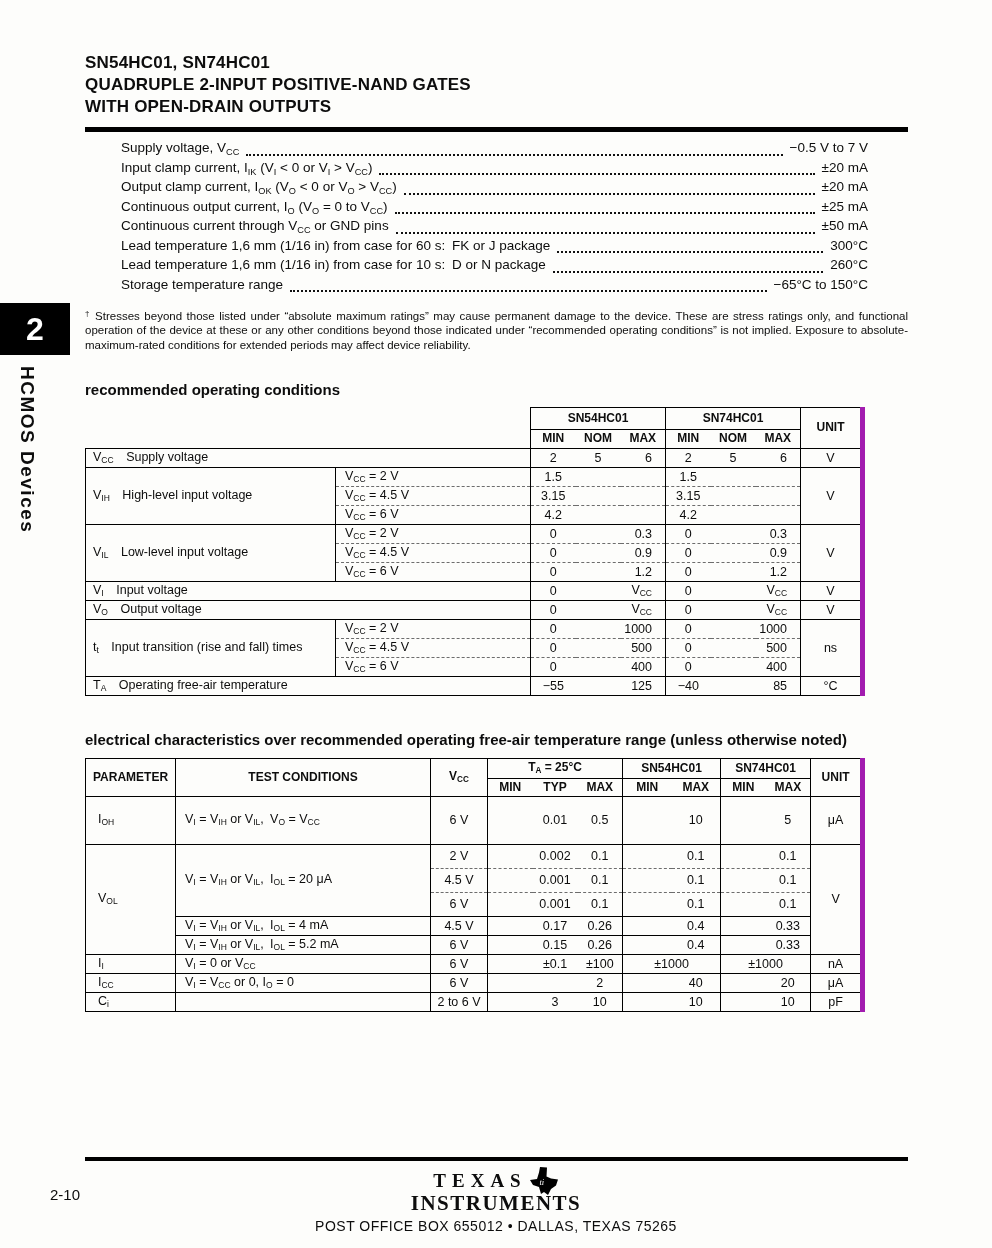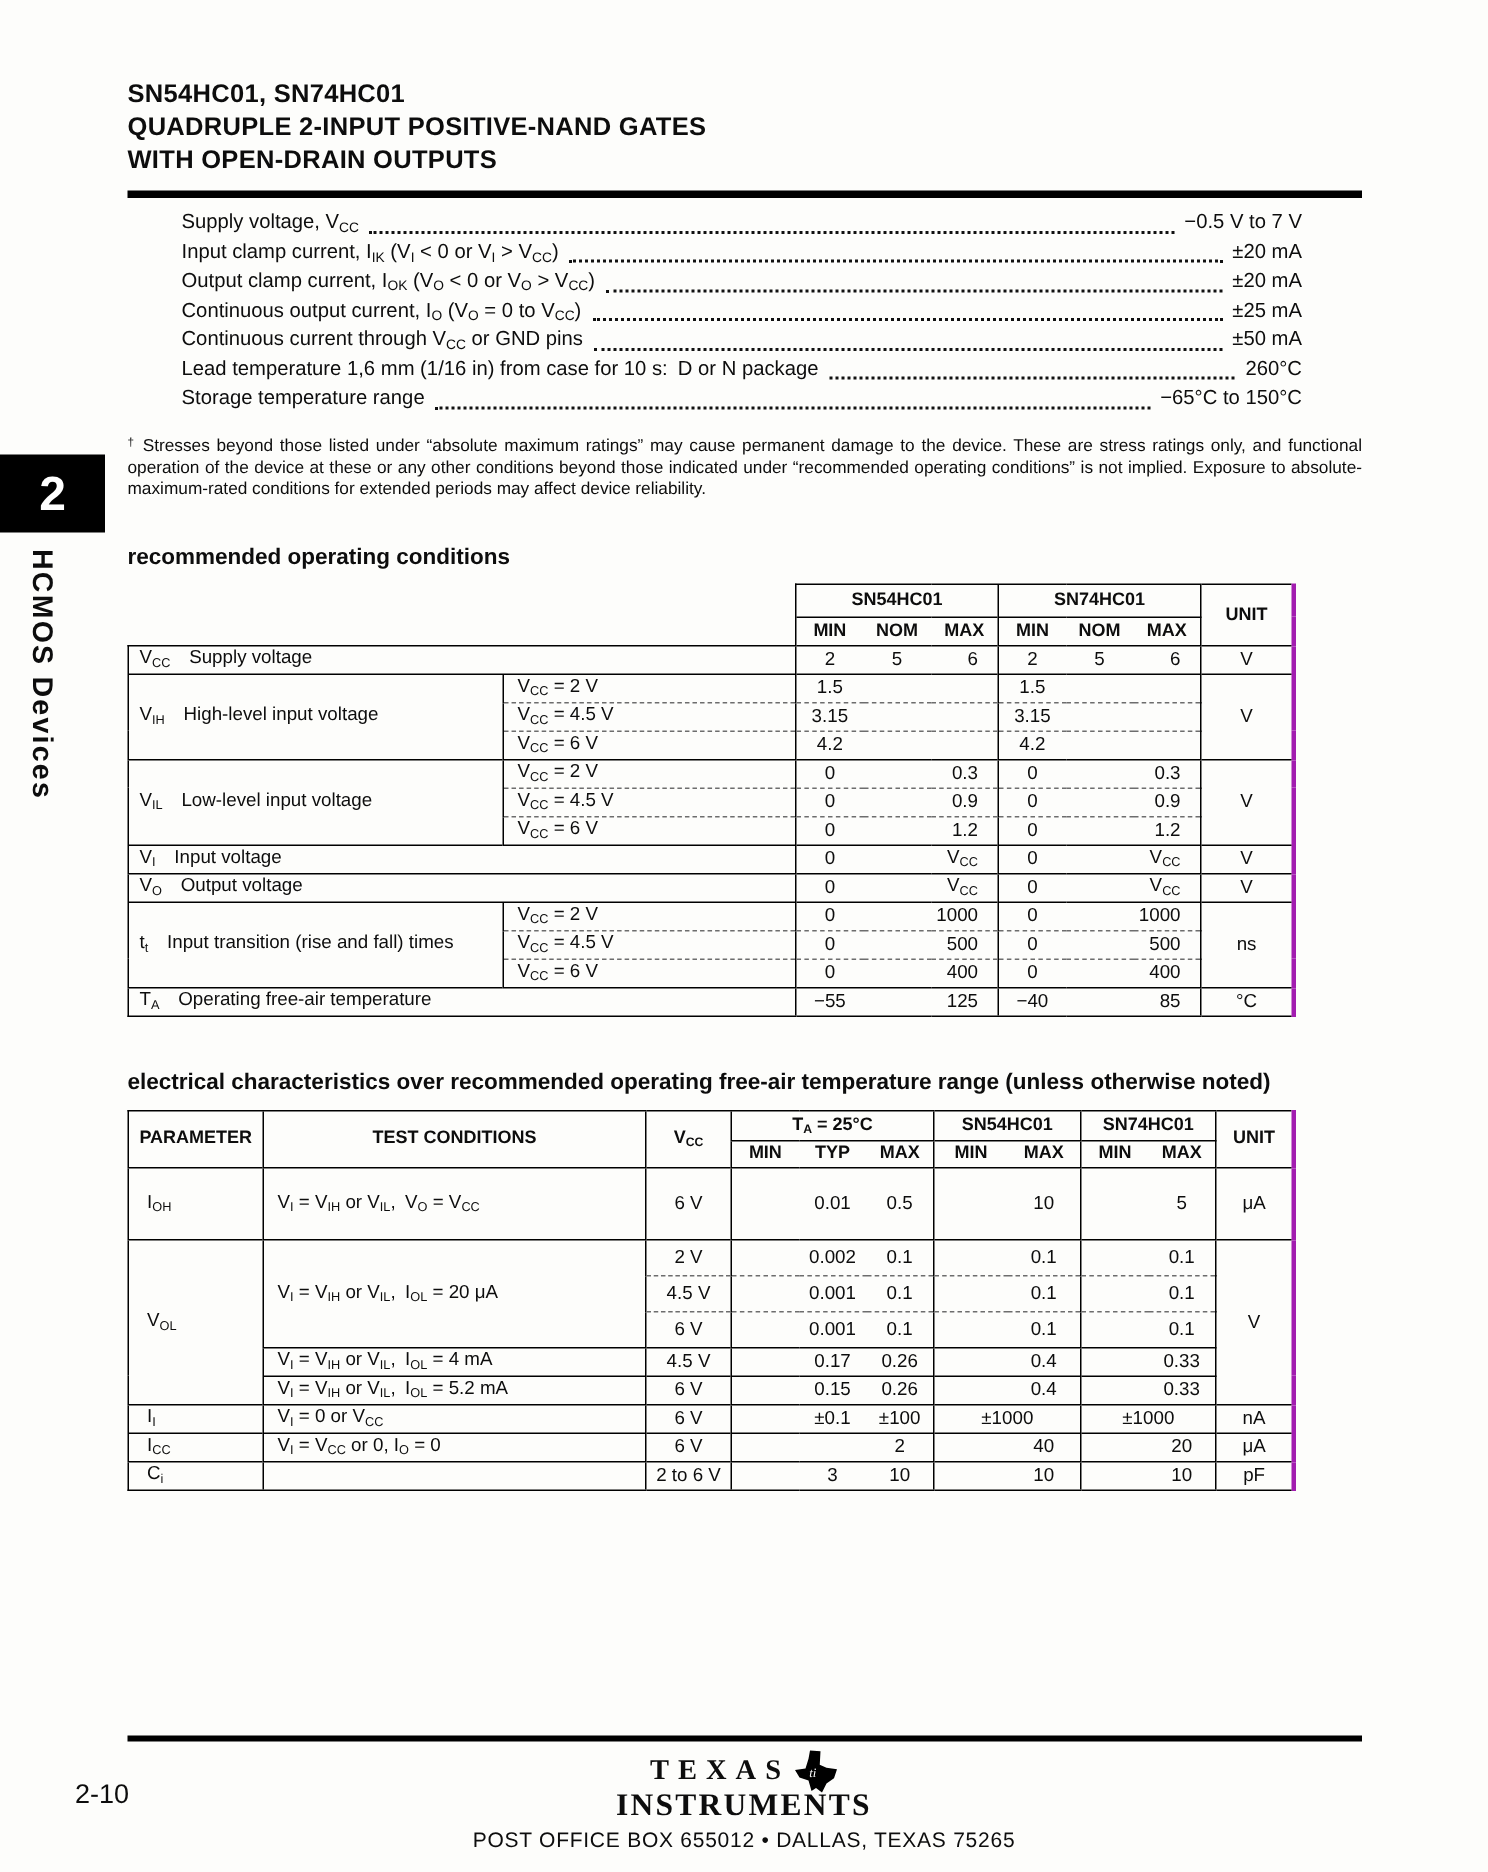--- a/index.html
+++ b/index.html
@@ -41,34 +41,34 @@
   }
 
   
   .roc-title { margin-top:28px; }
   .ec-title  { margin-top:34px; width:812px; line-height:20px; }
   table.dtable { border-collapse:collapse; table-layout:fixed; width:777px; margin-top:8px; }
   .dtable th, .dtable td { padding:0; border:0; font-size:12.5px; line-height:1.15; vertical-align:middle; empty-cells:show; }
   .dtable tbody td { border-top:1px solid #000; }
   .dtable tbody td.ds { border-top:1px dashed #6d6d6d; }
   .dtable .gl { border-left:1px solid #000; }
-  .dtable .gr { border-right:3px solid #a21caf; }
+  .dtable .gr { border-right:5px solid #a21caf; }
   .dtable .bt { border-top:1px solid #000 !important; }
   .dtable .bb { border-bottom:1px solid #000; }
   .dtable .nob { border:0 !important; }
   .dtable .hdr { font-weight:bold; text-align:center; font-size:12px; }
   .dtable .param { text-align:left; padding-left:7px; }
   .dtable .cond  { text-align:left; padding-left:9px; }
   .dtable .psym  { text-align:left; padding-left:12px; }
   .dtable .min, .dtable .nom, .dtable .num, .dtable .vcc, .dtable .unit { text-align:center; }
   .dtable .max { text-align:right; padding-right:13px; }
 
   
   .footer-rule { position:absolute; left:85px; top:1157px; width:823px; height:4px; background:#000; }
-  .page-number { position:absolute; left:50px; top:1186px; font-size:18px; }
+  .page-number { position:absolute; left:50px; top:1186px; font-size:15px; }
   .brand { position:absolute; left:0; top:1172px; width:100%; text-align:center; font-family:"Liberation Serif","DejaVu Serif",serif; }
   .brand-top { display:inline-flex; align-items:flex-start; }
   .brand-texas { font-size:19px; font-weight:bold; letter-spacing:6px; line-height:18px; }
   .ti-map { margin:-6px 0 0 2px; }
   .brand-instruments { font-size:21px; font-weight:bold; letter-spacing:1.5px; line-height:20px; margin-top:-3px; }
   .brand-address { font-family:"Liberation Sans","DejaVu Sans",sans-serif; font-size:14px; letter-spacing:.5px; margin-top:5px; }
 </style>
 </head>
 <body>
 
@@ -111,20 +111,25 @@
     <span class="amr-leader"></span>
     <span class="amr-value">±25 mA</span>
   </div>
 
   <div class="amr-row">
     <span class="amr-label">Continuous current through V<sub>CC</sub> or GND pins</span>
     <span class="amr-leader"></span>
     <span class="amr-value">±50 mA</span>
   </div>
 
+  <div class="amr-row">
+    <span class="amr-label">Lead temperature 1,6 mm (1/16 in) from case for 60 s: FK or J package</span>
+    <span class="amr-leader"></span>
+    <span class="amr-value">300°C</span>
+  </div>
 
   <div class="amr-row">
     <span class="amr-label">Lead temperature 1,6 mm (1/16 in) from case for 10 s: D or N package</span>
     <span class="amr-leader"></span>
     <span class="amr-value">260°C</span>
   </div>
 
   <div class="amr-row">
     <span class="amr-label">Storage temperature range</span>
     <span class="amr-leader"></span>

